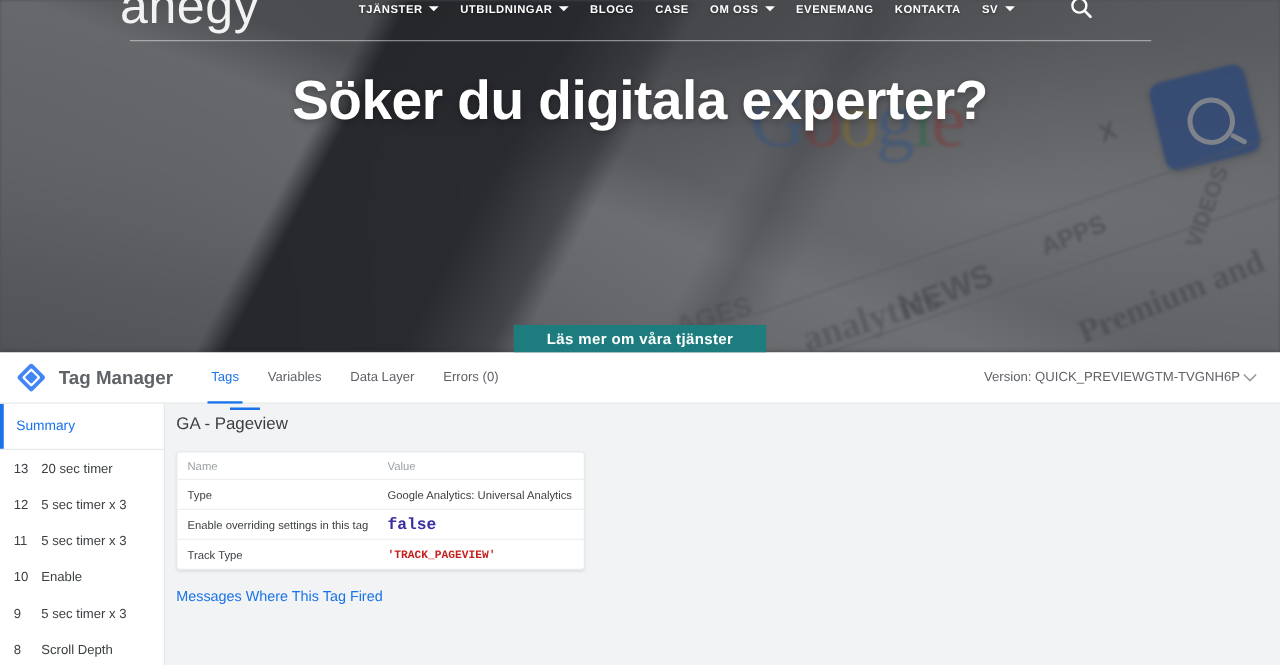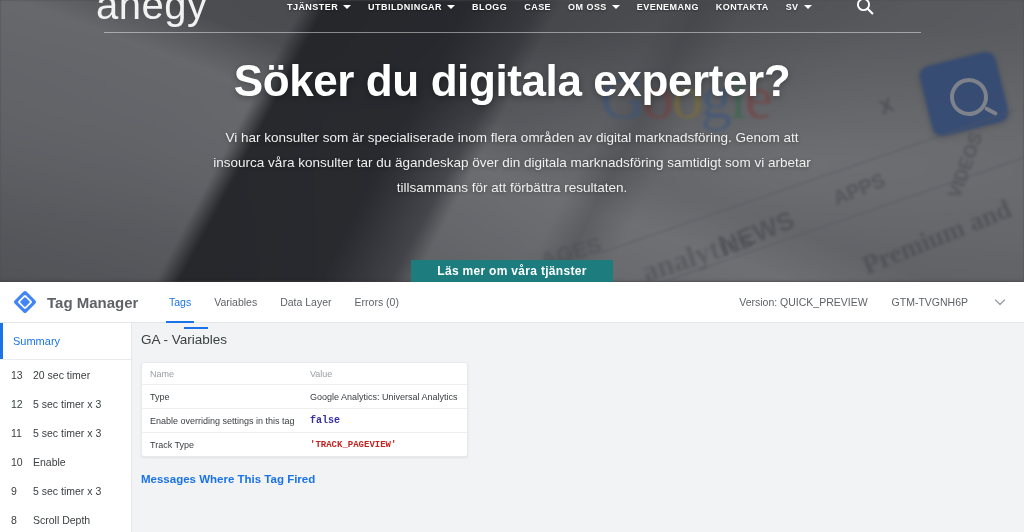--- a/index.html
+++ b/index.html
@@ -267,21 +267,20 @@
     content: "";
     position: absolute;
     left: -3px; right: -3px; bottom: -1px;
     height: 2px;
     background: #1a73e8;
   }
   .gtm-header-right {
     margin-left: auto;
     display: flex;
     align-items: center;
-    gap: 24px;
     margin-right: 16px;
   }
   .gtm-version, .gtm-id {
     color: #5f6368;
     font-size: 10.5px;
     white-space: nowrap;
   }
   .gtm-chevron { width: 16px; height: 16px; }
 
   .gtm-body {
@@ -378,21 +377,21 @@
     white-space: nowrap;
     overflow: visible;
   }
   .prop-row.head .prop-name { color: #9aa0a6; }
   .prop-value { color: #3c4043; white-space: nowrap; }
   .prop-row.head .prop-value { color: #9aa0a6; }
   .v-bool {
     font-family: "Liberation Mono", monospace;
     color: #3730a3;
     font-weight: 700;
-    font-size: 10px;
+    font-size: 13px;
   }
   .v-str {
     font-family: "Liberation Mono", monospace;
     color: #c5221f;
     font-weight: 700;
     font-size: 9px;
   }
   .v-chip {
     font-family: "Liberation Mono", monospace;
     color: #202124;
@@ -400,21 +399,20 @@
     font-size: 9px;
     background: #f1f3f4;
     border: 1px solid #dadce0;
     border-radius: 2px;
     padding: 1px 5px;
   }
   .msg-heading {
     color: #1a73e8;
     font-size: 11.5px;
     margin: 16px 0 0 0;
-    font-weight: bold;
   }
 </style>
 </head>
 <body>
 
 <div class="screen">
 
   <div class="hero">
     <div class="hero-photo"></div>
 
@@ -433,21 +431,20 @@
     <div class="photo-el bg-word w-ages">AGES</div>
     <div class="photo-el bg-word w-x">X</div>
 
     <div class="paper-line" style="left:600px; top:252px; width:440px; transform:rotate(-19deg);"></div>
     <div class="paper-line" style="left:660px; top:282px; width:400px; transform:rotate(-19deg);"></div>
 
     <div class="hero-overlay"></div>
 
     <div class="hero-content">
       <h1 class="hero-title">Söker du digitala experter?</h1>
-      <p class="hero-sub">Vi har konsulter som är specialiserade inom flera områden av digital marknadsföring. Genom att insourca våra konsulter tar du ägandeskap över din digitala marknadsföring samtidigt som vi arbetar tillsammans för att förbättra resultaten.</p>
     </div>
 
     <div class="hero-cta">Läs mer om våra tjänster</div>
 
     <div class="topnav">
       <div class="logo-word">anegy</div>
 
       <div class="nav-items">
         <div class="nav-item">
           <span>TJÄNSTER</span>
@@ -547,21 +544,21 @@
           <span>5 sec timer x 3</span>
         </div>
         <div class="side-row">
           <span class="side-num">8</span>
           <span>Scroll Depth</span>
         </div>
       </div>
 
       <div class="gtm-main">
         <div class="tag-title">
-          <span>GA - Variables</span>
+          <span>GA - Pageview</span>
           <span class="tag-title-underline"></span>
         </div>
 
 
         <div class="prop-table">
           <div class="prop-row head">
             <span class="prop-name">Name</span>
             <span class="prop-value">Value</span>
           </div>
           <div class="prop-row">

